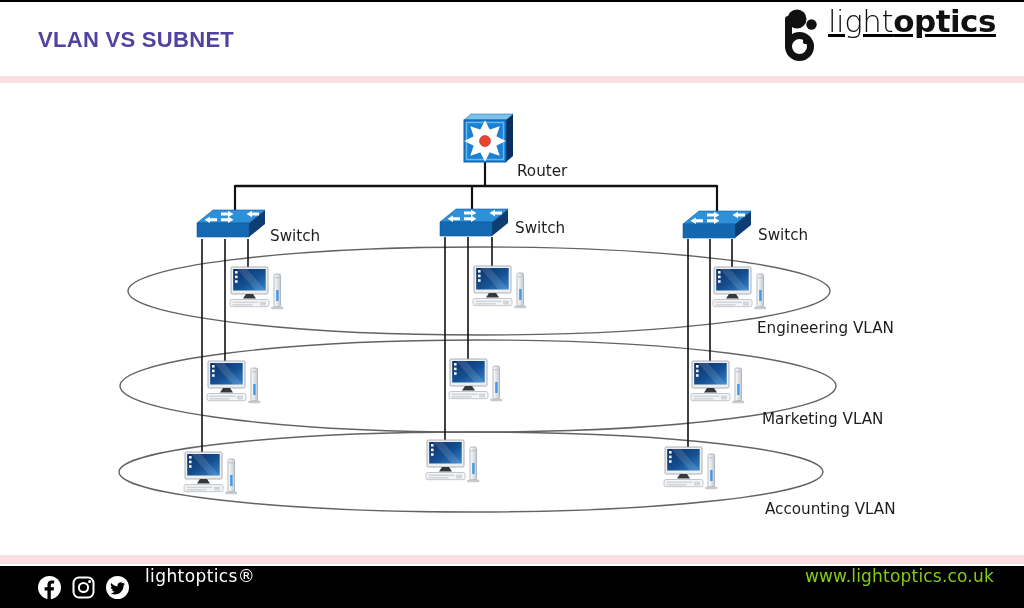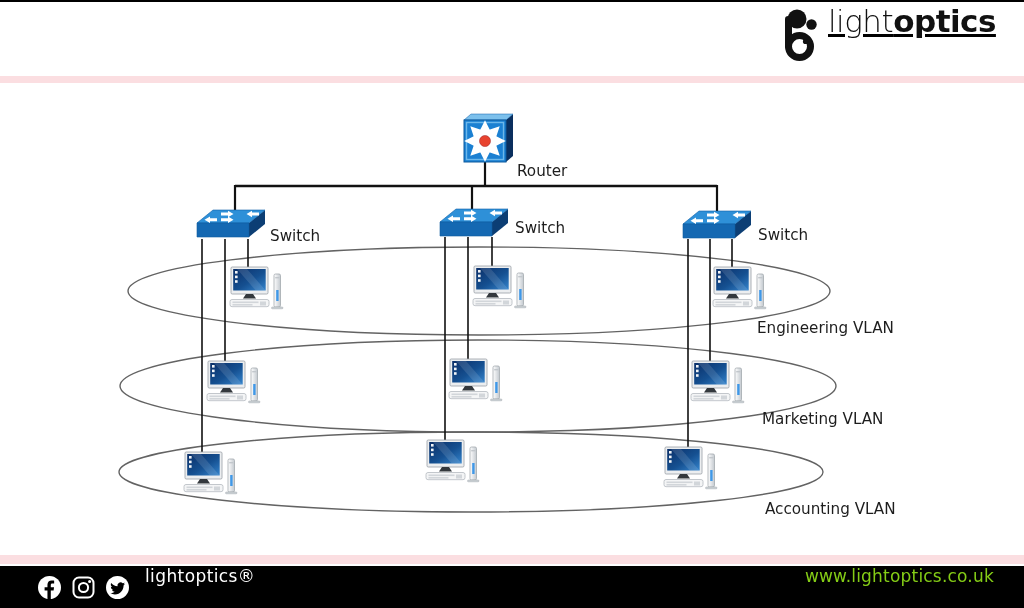--- a/index.html
+++ b/index.html
@@ -30,20 +30,21 @@
   #footer-website{color:#84cc16;font-family:"DejaVu Sans",sans-serif;font-size:17px;
                   margin-left:auto;margin-right:30px;letter-spacing:.2px;}
 </style>
 </head>
 <body>
 
 <div id="page">
 
   <div id="top-rule"></div>
 
+  <h1 id="page-title">VLAN VS SUBNET</h1>
 
   <div id="brand-logo">
     <svg width="50" height="62" viewBox="0 0 50 62">
       <circle cx="19" cy="13" r="9.5" fill="#111"></circle>
       <circle cx="33.5" cy="18.5" r="5.2" fill="#111"></circle>
       <rect x="7" y="10" width="7" height="33" rx="3.2" fill="#111"></rect>
       <circle cx="21.5" cy="40.5" r="11" fill="none" stroke="#111" stroke-width="7"></circle>
       <circle cx="27.5" cy="35.5" r="2.6" fill="#111"></circle>
     </svg>
     <div id="logo-text"><span class="lt-light">light</span><span class="lt-bold">optics</span></div>

